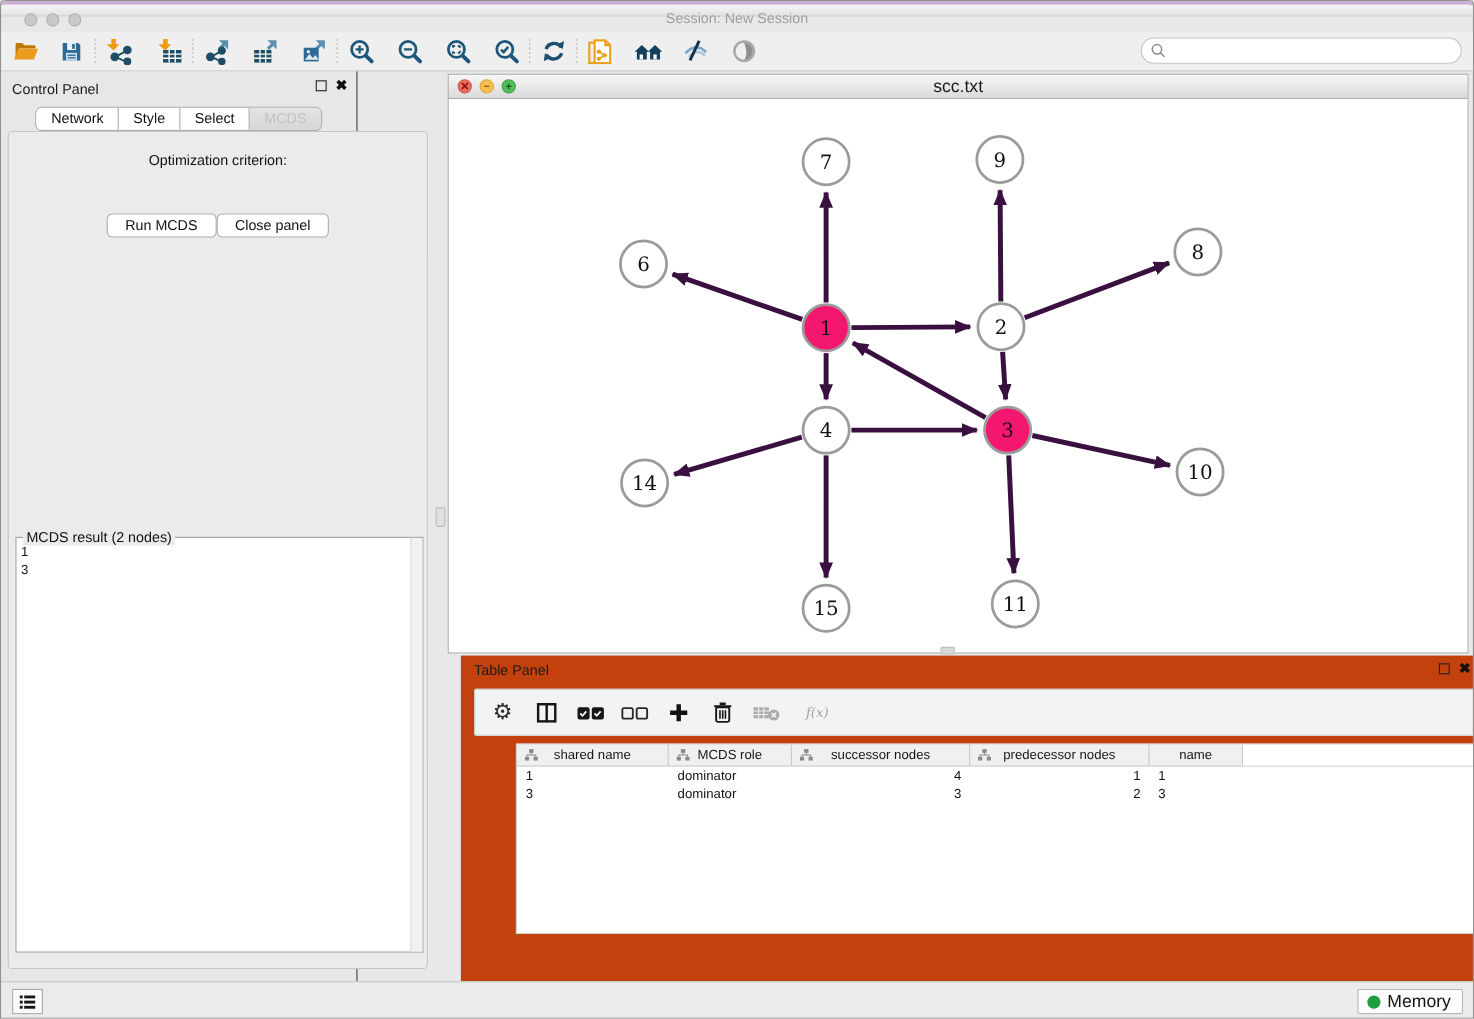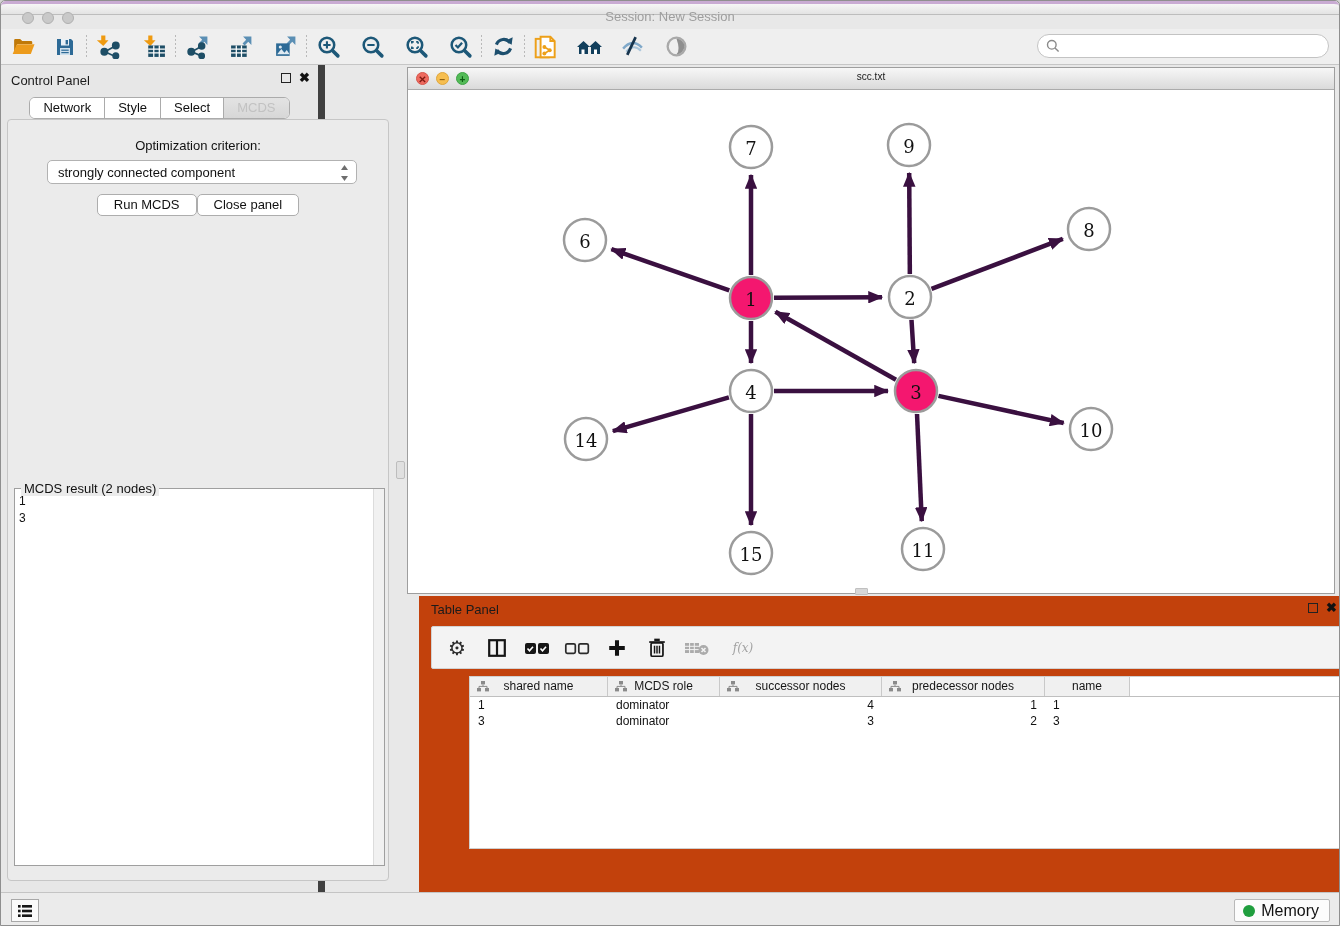--- a/index.html
+++ b/index.html
@@ -24,21 +24,21 @@
   .tb-icon { width:28px; height:28px; display:flex; align-items:center; justify-content:center; flex:0 0 auto; }
   .tb-sep { width:1px; height:24px; margin:0 7px; flex:0 0 auto;
             background:repeating-linear-gradient(#b9b9b9 0 2px, transparent 2px 4px); }
   .searchbox { position:absolute; right:10px; top:5px; width:292px; height:24px;
                background:#fff; border:1px solid #c3c3c3; border-radius:12px;
                display:flex; align-items:center; padding-left:8px; }
   .searchbox input { border:none; outline:none; flex:1; font-size:13px; height:18px; background:transparent; }
 
   
   .control-panel { position:absolute; left:0; top:64px; width:324px; height:827px;
-                   background:#e7e7e7; border-right:7px solid #404040; }
+                   background:#e7e7e7; border-right:1px solid #404040; }
   .panel-header { position:absolute; left:10px; top:8px; font-size:13px; color:#1b1b1b; }
   .win-btns { position:absolute; right:8px; top:8px; display:flex; gap:8px; align-items:center; }
   .float-btn { width:10px; height:10px; border:1.6px solid #222; background:transparent; }
   .close-btn { font-size:13px; font-weight:bold; color:#111; line-height:10px; }
 
   .seg { display:inline-flex; border:1px solid #ababab; border-radius:6px; overflow:hidden;
          background:#fff; height:22px; }
   .seg .tab { padding:0 13px; font-size:13px; line-height:20px; color:#111; background:#fff;
               border-left:1px solid #ababab; white-space:nowrap; }
   .seg .tab:first-child { border-left:none; }
@@ -68,21 +68,21 @@
   .v-grip { position:absolute; left:395px; top:460px; width:9px; height:18px;
             background:#e0e0e0; border:1px solid #bdbdbd; border-radius:2px; }
   .h-grip { position:absolute; left:854px; top:587px; width:13px; height:7px;
             background:#d7d7d7; border:1px solid #c0c0c0; border-radius:1px; }
 
   
   .net-window { position:absolute; left:406px; top:66px; width:928px; height:527px;
                 border:1px solid #9e9e9e; background:#fff; }
   .net-titlebar { position:absolute; left:0; top:0; width:100%; height:22px;
                   background:linear-gradient(#f7f7f7,#dadada); border-bottom:1px solid #ababab; }
-  .net-title { position:absolute; width:100%; top:3px; text-align:center; font-size:10px; color:#1a1a1a; }
+  .net-title { position:absolute; width:100%; top:3px; text-align:center; font-size:16px; color:#1a1a1a; }
   .tl { position:absolute; top:4px; width:13px; height:13px; border-radius:50%;
         font-size:10px; font-weight:bold; text-align:center; line-height:13px; }
   .net-canvas { position:absolute; left:0; top:22px; width:926px; height:503px; background:#fff; }
 
   
   .table-panel { position:absolute; left:418px; top:595px; width:930px; height:296px; background:#c2410c; }
   .tp-toolbar { position:absolute; left:12px; top:30px; width:914px; height:43px;
                 background:#f3f3f3; border:1px solid #d2d2d2; border-radius:2px;
                 display:flex; align-items:center; gap:14px; padding-left:12px; }
   .tp-toolbar .ic { display:flex; align-items:center; justify-content:center; width:26px; height:26px; }
@@ -305,27 +305,20 @@
     </div>
     <div class="cp-tabs"><span class="seg">
           <span class="tab">Network</span>
           <span class="tab">Style</span>
           <span class="tab">Select</span>
           <span class="tab selected">MCDS</span>
         </span></div>
 
     <div class="cp-content">
       <div class="opt-label">Optimization criterion:</div>
-      <div class="dropdown">
-        <span>strongly connected component</span>
-        <svg class="dd-arrows" viewBox="0 0 9 18">
-          <path d="M4.5 1 L8 6 H1 z" fill="#6e6e6e"></path>
-          <path d="M4.5 17 L1 12 H8 z" fill="#6e6e6e"></path>
-        </svg>
-      </div>
       <div class="btn-row">
         <button class="mac-btn">Run MCDS</button>
         <button class="mac-btn">Close panel</button>
       </div>
 
       <div class="result-box">
         <div class="result-legend">MCDS result (2 nodes)</div>
         <div class="result-lines">1
 3</div>
         <div class="result-scroll"></div>

